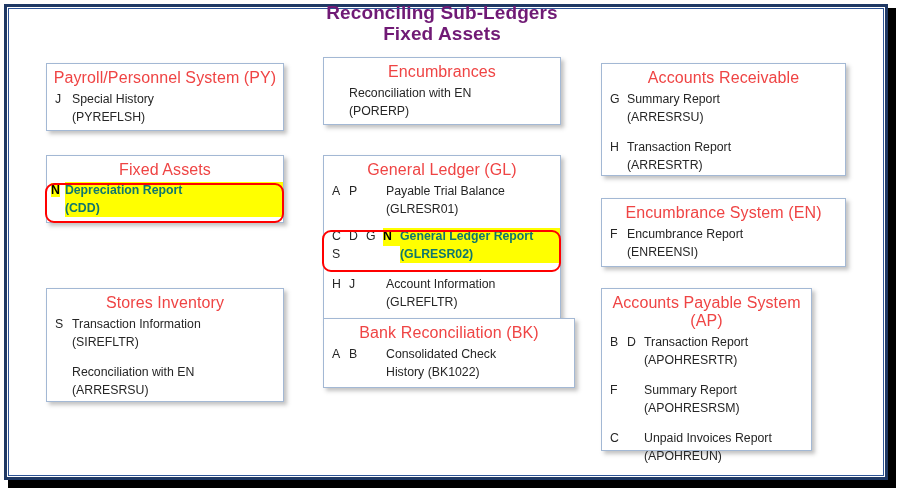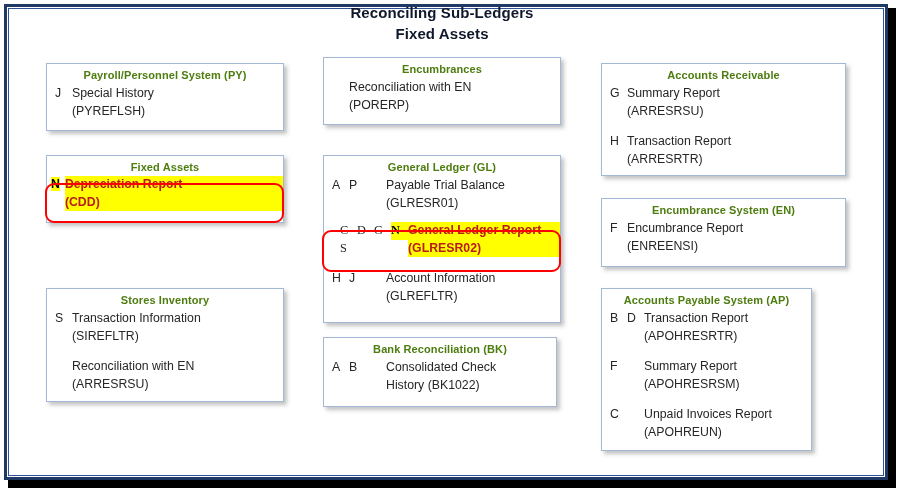--- a/index.html
+++ b/index.html
@@ -48,39 +48,39 @@
 
   
   .title-block {
     position: absolute;
     left: 0; top: 2px;
     width: 884px;
     text-align: center;
     z-index: 5;
   }
   .title-line {
-    color: #0f172a;
-    font-size: 15px;
+    color: #701a75;
+    font-size: 19px;
     font-weight: bold;
     line-height: 21px;
     letter-spacing: 0.1px;
   }
 
   
   .box {
     position: absolute;
     background: #ffffff;
     border: 1px solid #A3B8D4;
     box-shadow: 3px 3px 4px rgba(120,120,120,0.45);
   }
   .box-header {
     text-align: center;
-    color: #4d7c0f;
-    font-size: 11px;
-    font-weight: bold;
+    color: #ef4444;
+    font-size: 16px;
+    font-weight: normal;
     padding-top: 5px;
     padding-bottom: 3px;
     letter-spacing: 0.1px;
   }
   .box-body {
     padding: 0 0 7px 0;
   }
 
   
   .row {
@@ -106,21 +106,21 @@
   .label {
     flex: 1 1 auto;
     font-size: 12.3px;
     color: #262626;
     line-height: 17.5px;
   }
   .label .ln { display: block; }
 
   
   .hl-yellow { background: #FFFF00; }
-  .hl-text { font-weight: bold; color: #b91c1c; }
+  .hl-text { font-weight: bold; color: #0f766e; }
 
   .row.highlight {
     padding: 0;
   }
   .row.highlight .codes { padding-left: 8px; }
 
   .red-outline {
     position: absolute;
     border: 2.5px solid #FF0000;
     border-radius: 9px;
@@ -216,40 +216,40 @@
 
       <div class="row">
         <div class="codes"><span class="code-cell">A</span><span class="code-cell">P</span><span class="code-cell"></span><span class="code-cell" style="width:3px;"></span></div>
         <div class="label">
           <span class="ln">Payable Trial Balance</span>
           <span class="ln">(GLRESR01)</span>
         </div>
       </div>
 
       <div class="row highlight" style="margin-top:9px;">
-        <div class="codes" style="padding-left:16px;font-family:Liberation Serif, serif;"><span class="code-cell">C</span><span class="code-cell">D</span><span class="code-cell">G</span><span class="code-hl" style="display:inline-block;width:17px;">N</span><br><span class="code-cell">S</span></div>
+        <div class="codes" style="padding-left:8px;"><span class="code-cell">C</span><span class="code-cell">D</span><span class="code-cell">G</span><span class="code-hl" style="display:inline-block;width:17px;">N</span><br><span class="code-cell">S</span></div>
         <div class="label">
           <span class="ln hl-yellow hl-text" style="display:inline-block;width:100%;">General Ledger Report</span>
           <span class="ln hl-yellow hl-text" style="display:inline-block;width:100%;">(GLRESR02)</span>
         </div>
       </div>
 
       <div class="row" style="margin-top:12px;">
         <div class="codes"><span class="code-cell">H</span><span class="code-cell">J</span><span class="code-cell"></span><span class="code-cell" style="width:3px;"></span></div>
         <div class="label">
           <span class="ln">Account Information</span>
           <span class="ln">(GLREFLTR)</span>
         </div>
       </div>
 
     </div>
     <div class="red-outline" style="left:-2px; top:74px; width:239px; height:42px;"></div>
   </div>
 
-  <div class="box" style="left:323px; top:337px; width:234px; height:70px;">
+  <div class="box" style="left:323px; top:318px; width:252px; height:70px;">
     <div class="box-header">Bank Reconciliation (BK)</div>
     <div class="box-body">
       <div class="row">
         <div class="codes"><span class="code-cell">A</span><span class="code-cell">B</span><span class="code-cell"></span><span class="code-cell" style="width:3px;"></span></div>
         <div class="label">
           <span class="ln">Consolidated Check</span>
           <span class="ln">History (BK1022)</span>
         </div>
       </div>
     </div>

